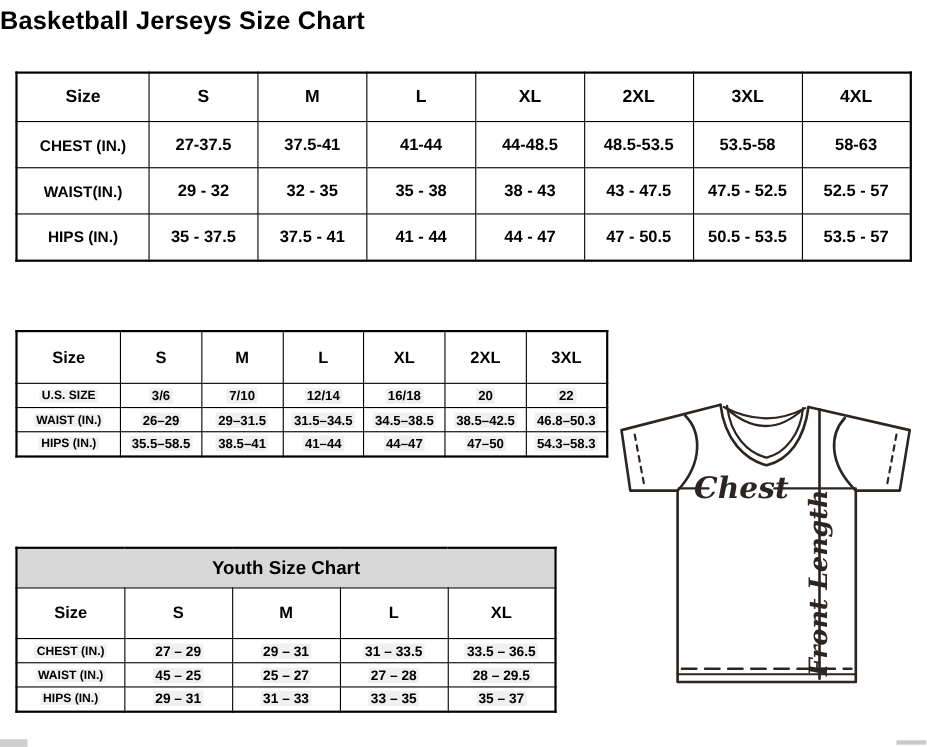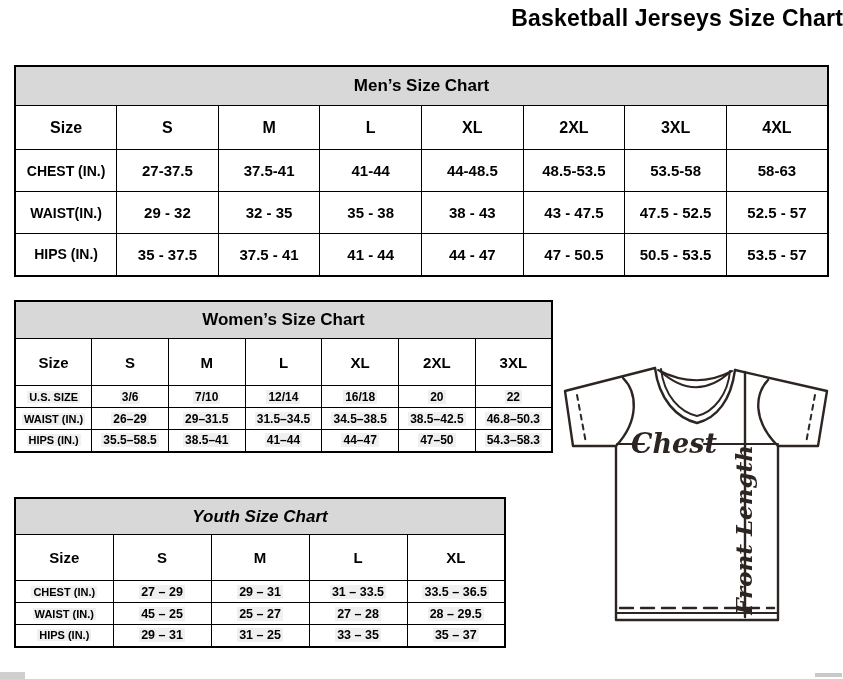--- a/index.html
+++ b/index.html
@@ -1,21 +1,21 @@
 <!DOCTYPE html>
 <html><head>
 <meta charset="utf-8">
 <style>
   html,body{margin:0;padding:0;background:#ffffff;}
   body{
     width:843px;height:679px;position:relative;overflow:hidden;
     font-family:"Liberation Sans", sans-serif;color:#000;
   }
   .page-title{
-    position:absolute;left:0;top:5px;width:843px;text-align:right;
+    position:absolute;left:0;top:5px;width:843px;text-align:left;
     font-size:23px;font-weight:bold;letter-spacing:.2px;
   }
   table.size-chart{
     position:absolute;border-collapse:collapse;table-layout:fixed;
     background:#fff;
   }
   table.size-chart th,table.size-chart td{
     border:1.5px solid #000;text-align:center;vertical-align:middle;
     font-weight:bold;padding:0 2px;overflow:hidden;white-space:nowrap;
   }
@@ -33,44 +33,41 @@
   .womens{left:14px;top:300px;width:539px;}
   .womens th.title-bar{height:36px;}
   .womens tr.size-row th{height:46px;font-size:15px;}
   .womens tbody tr{height:22px;}
   .womens tbody td{font-size:12px;}
   .womens .label-col{width:89px;}
   .womens tbody td.row-label{font-size:11px;}
   .womens tbody span{background:#f0f0f0;padding:0 2px;text-align:right;}
   
   .youth{left:14px;top:497px;width:492px;}
-  .youth th.title-bar{height:35px;font-style:italic;}
+  .youth th.title-bar{height:35px;}
   .youth tr.size-row th{height:45px;font-size:15px;}
   .youth tbody tr{height:22px;}
   .youth tbody td{font-size:12.5px;}
   .youth .label-col{width:115px;}
   .youth tbody td.row-label{font-size:11px;}
   .youth tbody span{background:#f0f0f0;padding:0 2px;}
   
   .jersey-wrap{position:absolute;left:560px;top:358px;width:283px;height:272px;}
   .jersey-wrap svg{display:block;}
   .scroll-frag{position:absolute;background:#cfcfcf;}
   .scroll-frag.left{left:0;bottom:0;width:25px;height:7px;}
   .scroll-frag.right{right:1px;bottom:2px;width:27px;height:4px;background:#c9c9c9;}
 </style>
 </head>
 <body>
 
 <div class="page-title">Basketball Jerseys Size Chart</div>
 
 <table class="size-chart mens">
   <thead>
-    <tr>
-        <th class="title-bar" colspan="8">Men’s Size Chart</th>
-      </tr>
     <tr class="size-row">
         <th class="label-col">Size</th>
         <th>S</th>
         <th>M</th>
         <th>L</th>
         <th>XL</th>
         <th>2XL</th>
         <th>3XL</th>
         <th>4XL</th>
       </tr>
@@ -104,23 +101,20 @@
         <td><span>44 - 47</span></td>
         <td><span>47 - 50.5</span></td>
         <td><span>50.5 - 53.5</span></td>
         <td><span>53.5 - 57</span></td>
       </tr>
     </tbody>
 </table>
 
 <table class="size-chart womens">
   <thead>
-    <tr>
-        <th class="title-bar" colspan="7">Women’s Size Chart</th>
-      </tr>
     <tr class="size-row">
         <th class="label-col">Size</th>
         <th>S</th>
         <th>M</th>
         <th>L</th>
         <th>XL</th>
         <th>2XL</th>
         <th>3XL</th>
       </tr>
   </thead>
@@ -179,21 +173,21 @@
       <tr>
         <td class="row-label label-col"><span>WAIST (IN.)</span></td>
         <td><span>45 – 25</span></td>
         <td><span>25 – 27</span></td>
         <td><span>27 – 28</span></td>
         <td><span>28 – 29.5</span></td>
       </tr>
       <tr>
         <td class="row-label label-col"><span>HIPS (IN.)</span></td>
         <td><span>29 – 31</span></td>
-        <td><span>31 – 25</span></td>
+        <td><span>31 – 33</span></td>
         <td><span>33 – 35</span></td>
         <td><span>35 – 37</span></td>
       </tr>
     </tbody>
 </table>
 
 <div class="jersey-wrap">
   <svg width="283" height="272" viewBox="0 0 283 272">
     <g fill="none" stroke="#2d2522" stroke-width="2.4" stroke-linejoin="round" stroke-linecap="round">
 

